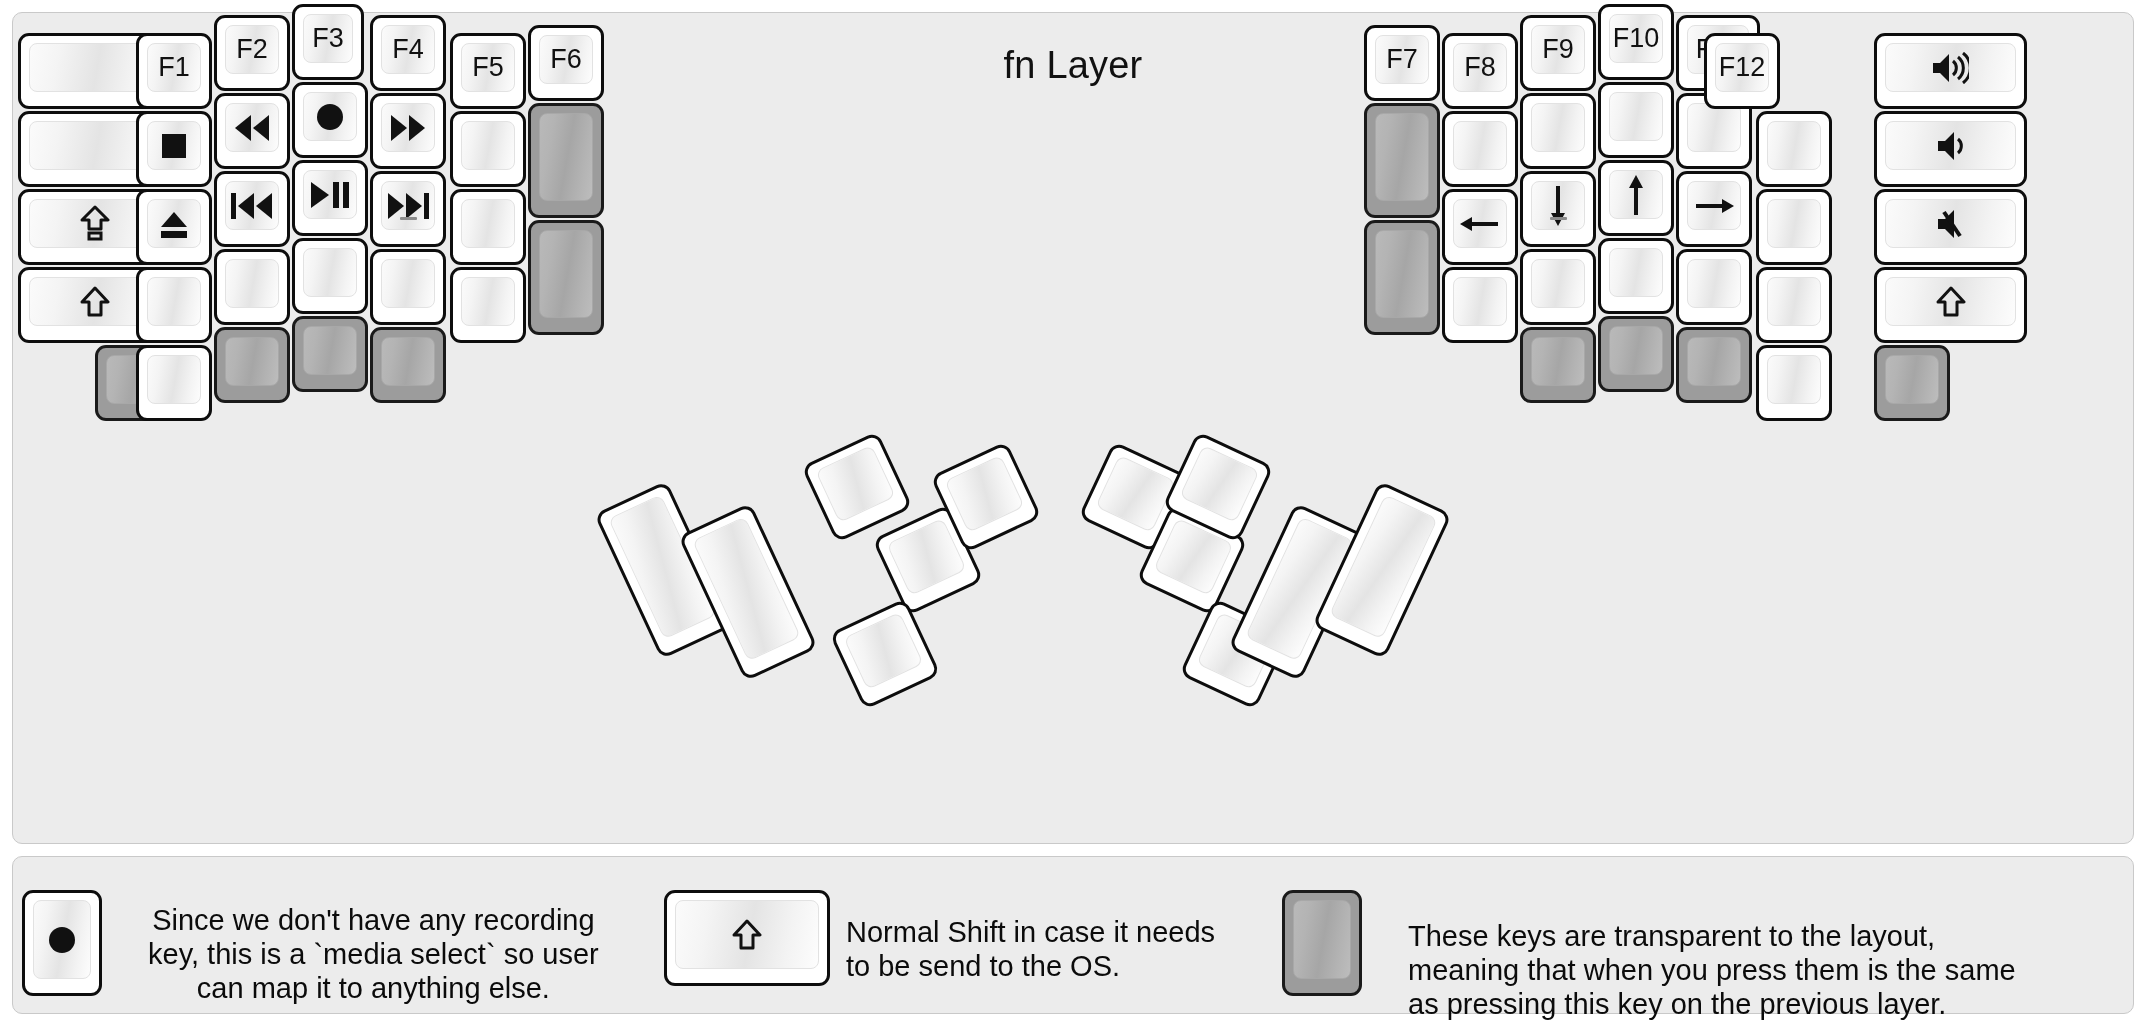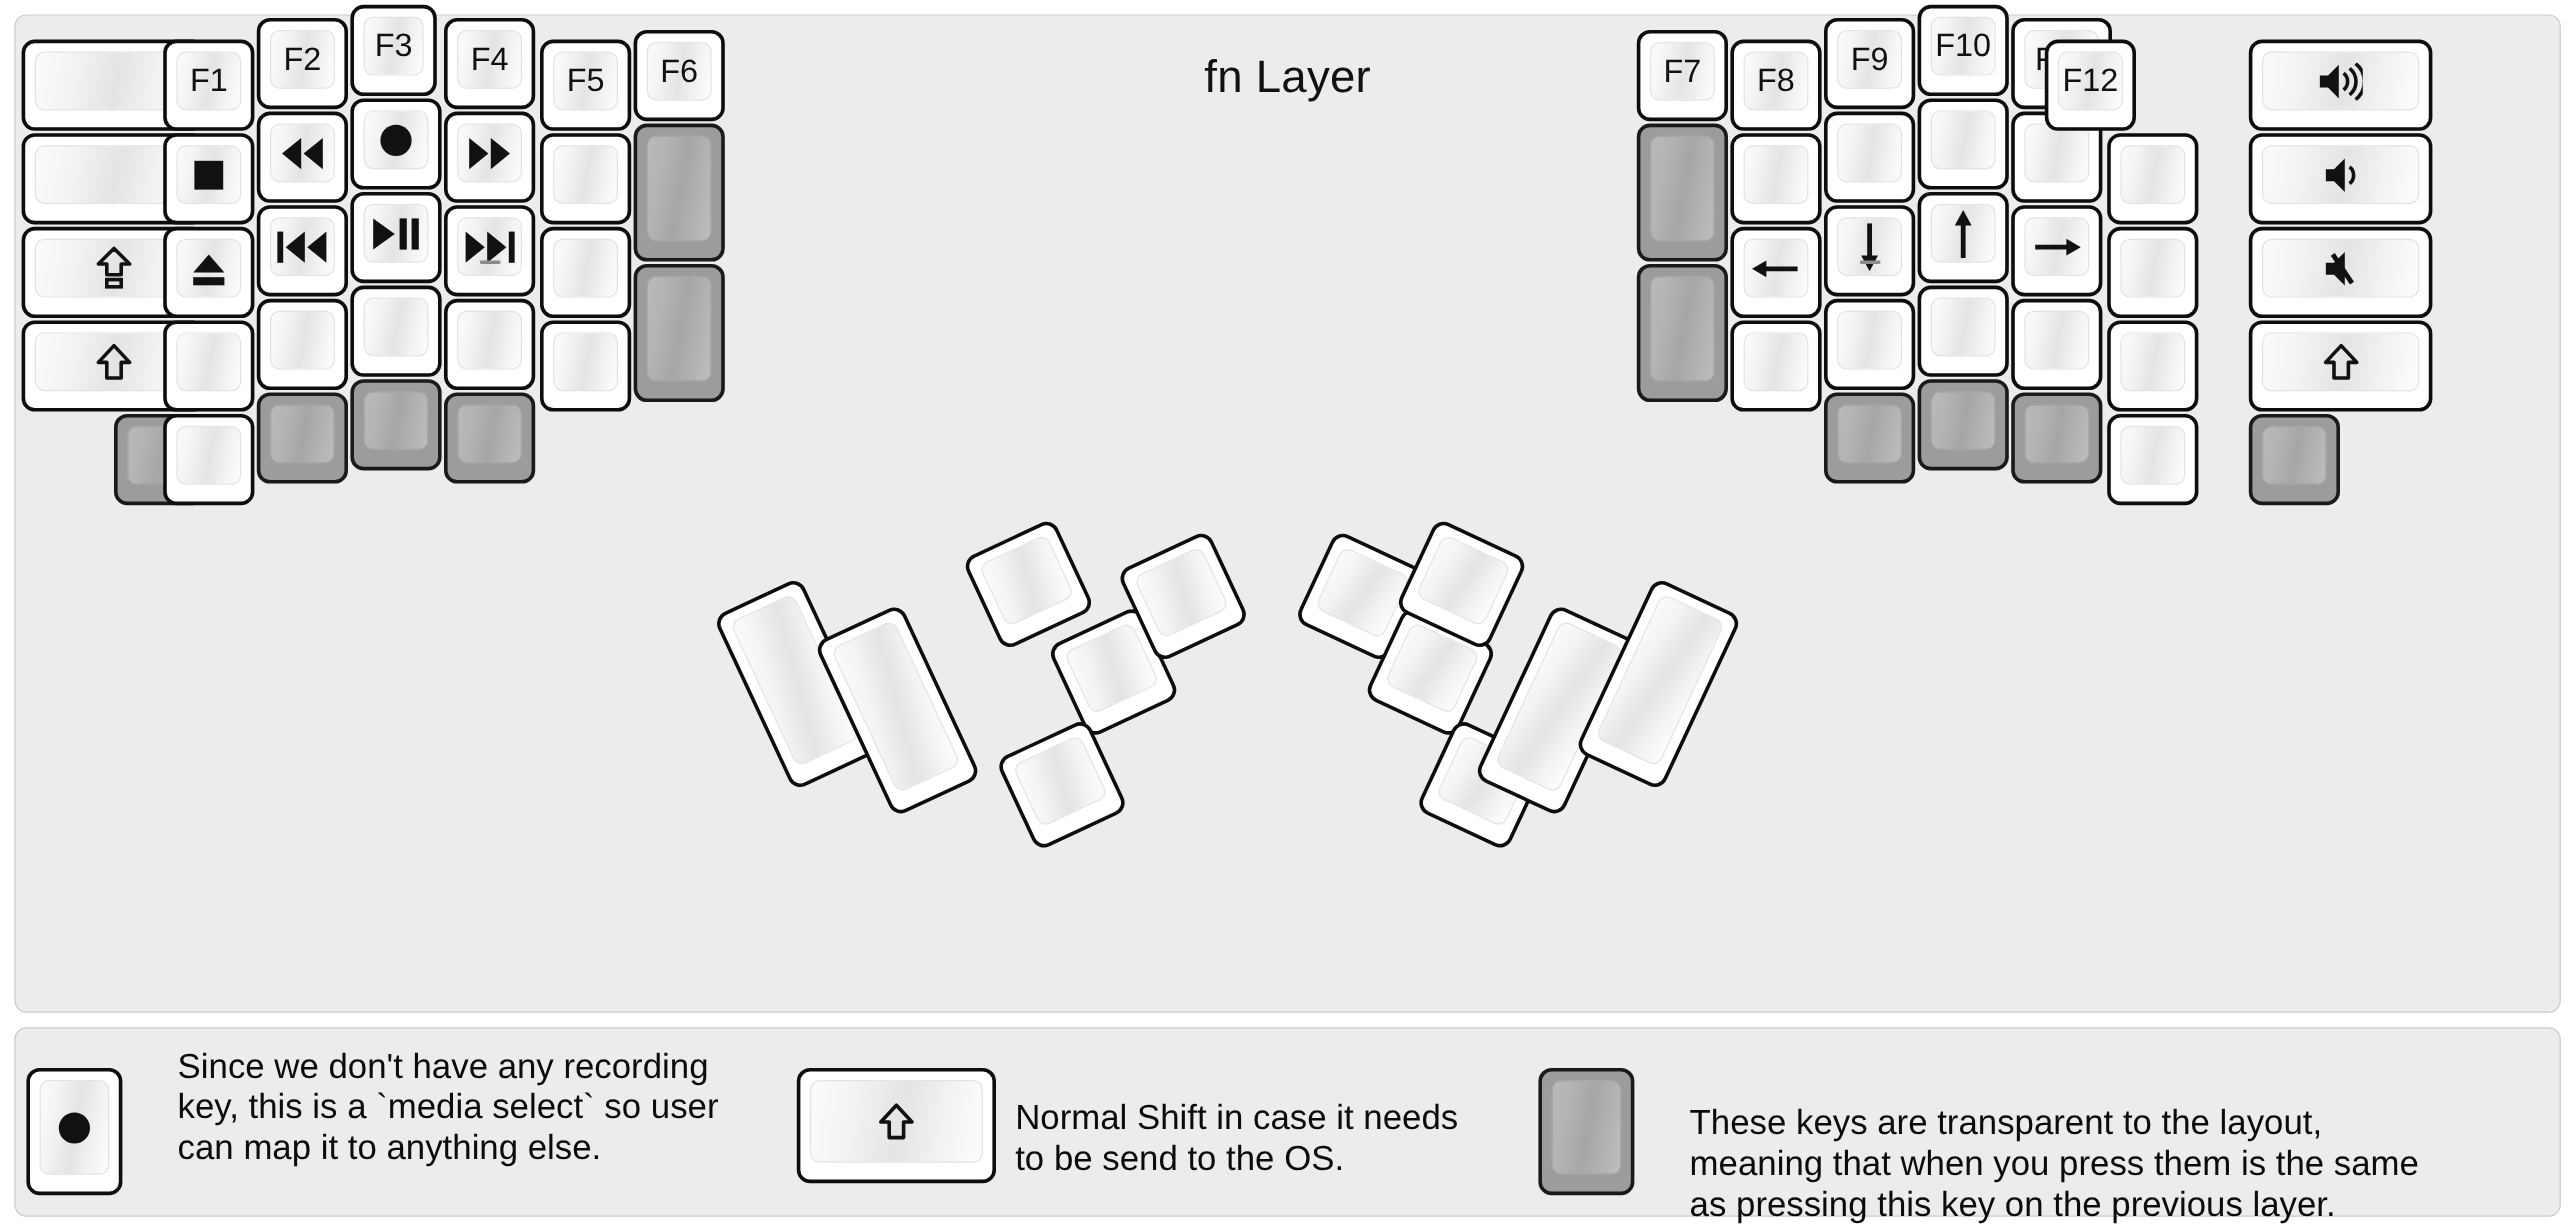--- a/index.html
+++ b/index.html
@@ -509,21 +509,21 @@
   <div id="legend-strip">
       <div class="lg-key" style="left: 22px; top: 890px; width: 80px; height: 106px;">
         <div class="cap">
           <span>
             <svg width="30" height="30" viewBox="0 0 30 30">
               <circle cx="15" cy="15" r="13" fill="#111"></circle>
             </svg>
           </span>
         </div>
       </div>
-      <div class="lg-text" style="left: 148px; top: 872px;">Since we don't have any recording
+      <div class="lg-text" style="left: 148px; top: 903px; text-align: center;">Since we don't have any recording
 key, this is a `media select` so user
 can map it to anything else.</div>
       <div class="lg-key" style="left: 664px; top: 890px; width: 166px; height: 96px;">
         <div class="cap">
           <span>
             <svg width="30" height="32" viewBox="0 0 30 32">
               <path d="M15 2 L28 16 L21 16 L21 29 L9 29 L9 16 L2 16 Z" fill="none" stroke="#111" stroke-width="3" stroke-linejoin="round"></path>
             </svg>
           </span>
         </div>

